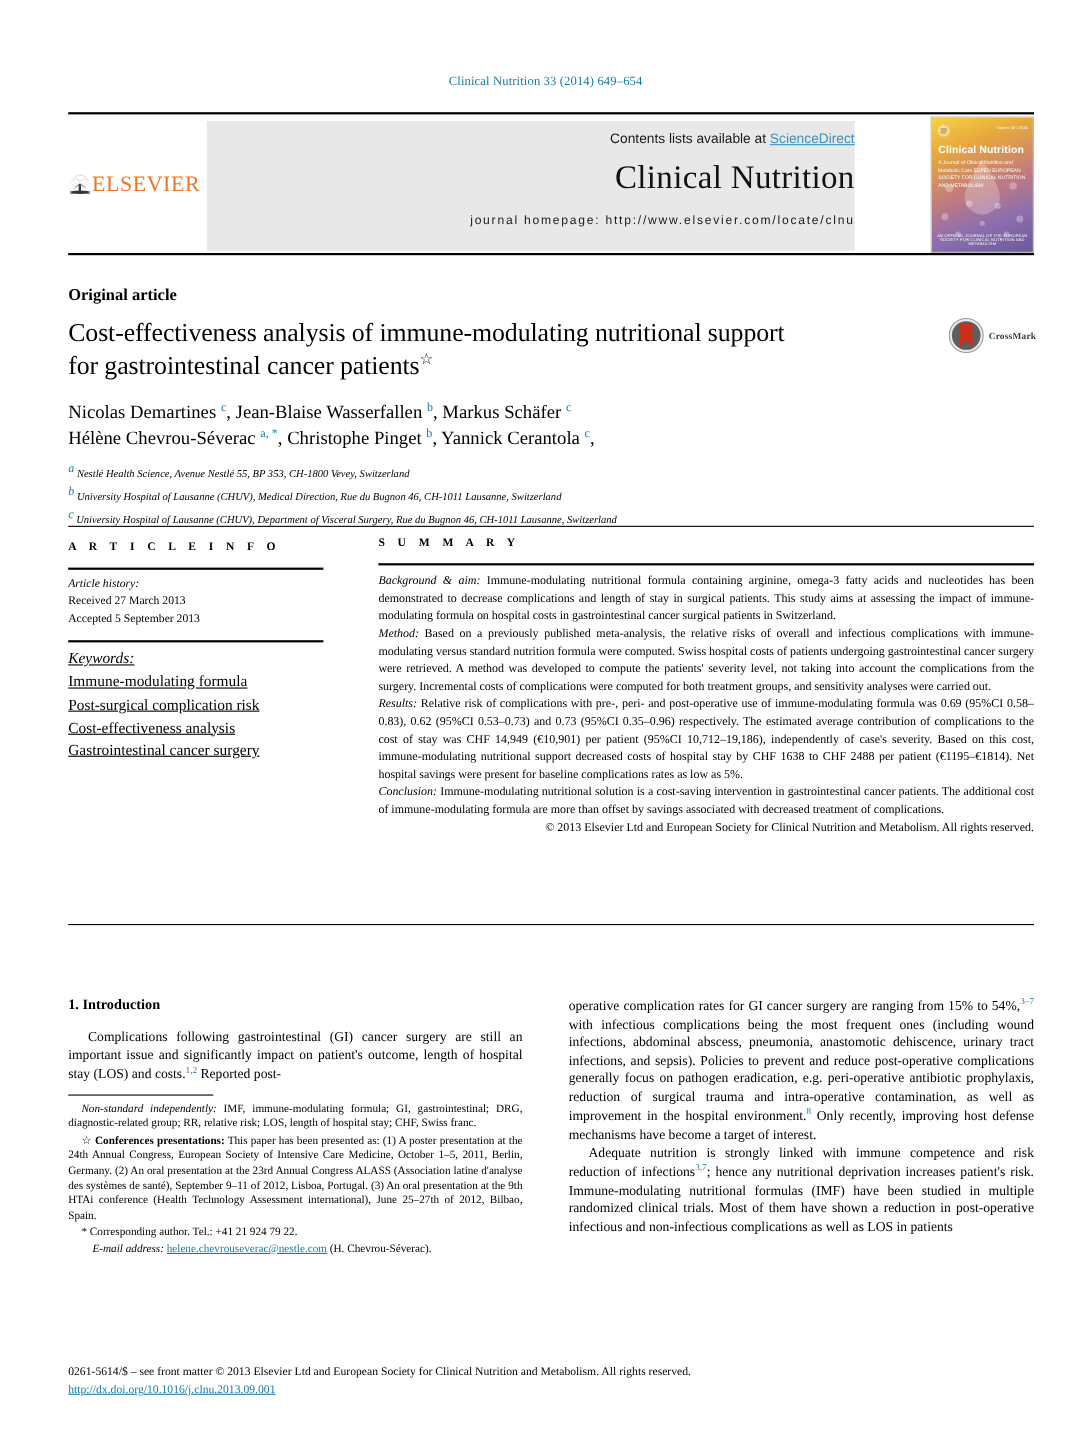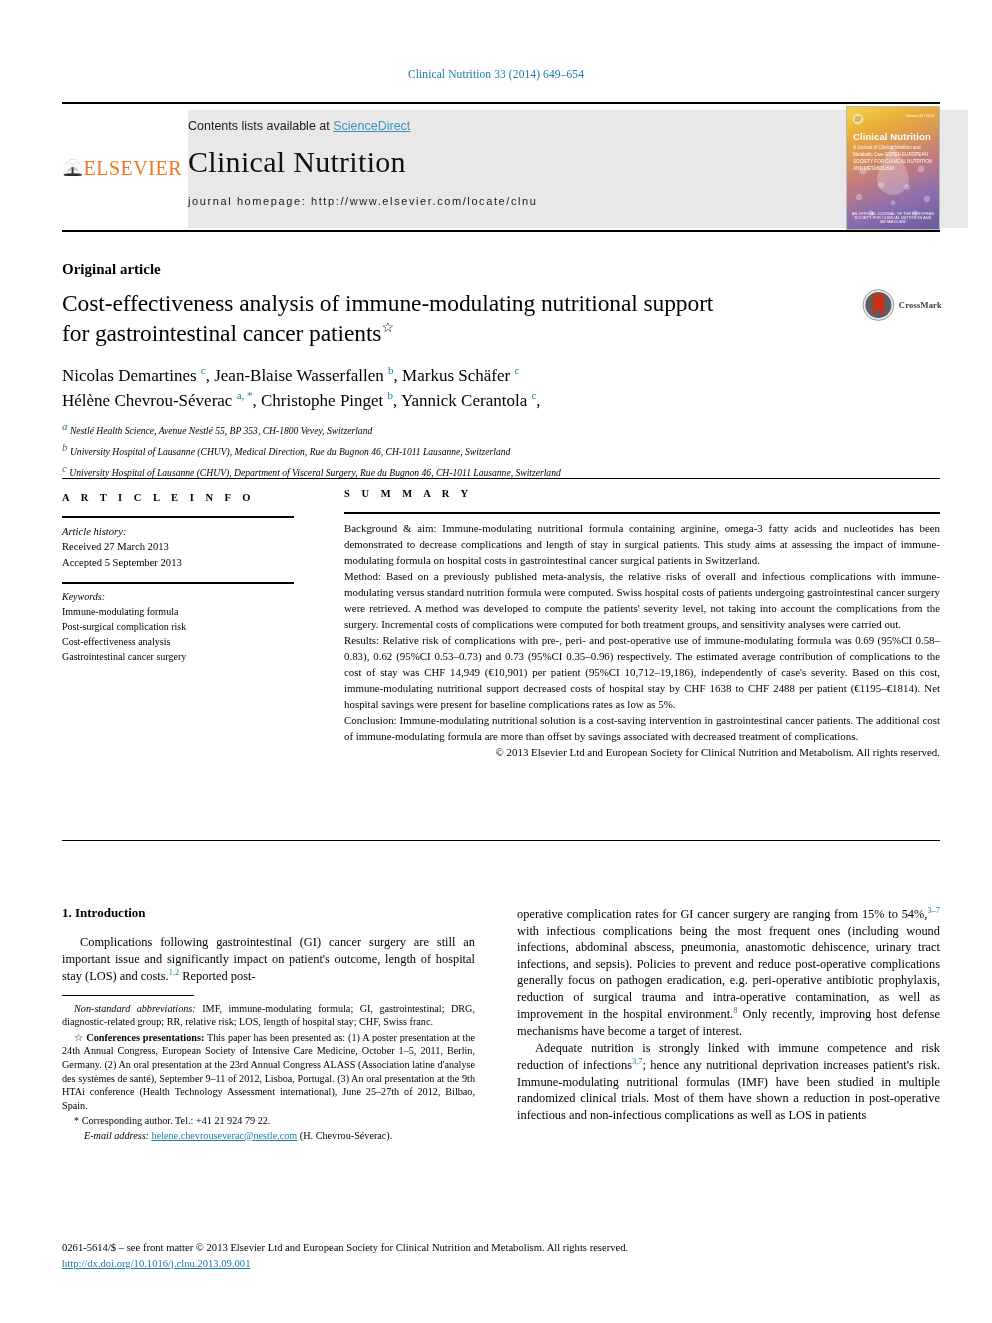--- a/index.html
+++ b/index.html
@@ -42,23 +42,23 @@
   .tree-svg { display:block; }
   .elsevier-word {
     font-family: "Liberation Serif", serif;
     font-size: 20px;
     letter-spacing: 0.5px;
     color: #ef7622;
     margin-top: 0px;
     font-weight: 400;
   }
   .journal-band {
-    position: absolute; top: 8px; left: 126px; width: 780px; height: 118px;
+    position: absolute; top: 8px; left: 126px; width: 589px; height: 118px;
     background: #e8e8e8;
-    display: flex; flex-direction: column; align-items: flex-start;
+    display: flex; flex-direction: column; align-items: flex-end;
   }
   .contents-line {
     margin-top: 9px;
     font-family: "Liberation Sans", sans-serif;
     font-size: 12.5px;
     color: #1a1a1a;
   }
   .contents-line .sd { color: #3a93c4; }
   .journal-name {
     margin-top: 12px;
@@ -160,32 +160,32 @@
     font-family: "Liberation Serif", serif;
     font-size: 10.5px; font-weight: 700; letter-spacing: 4.5px;
   }
   .ai-col { position: absolute; top: 4px; left: 0; width: 232px; }
   .sm-col { position: absolute; top: 0; left: 282px; width: 596px; }
 
   .ai-rule1 { margin-top: 13px; }
   .ai-hist { margin-top: 6px; font-size: 10.6px; line-height: 1.46; }
   .ai-hist .it { font-style: italic; }
   .ai-rule2 { margin-top: 12px; }
-  .ai-kw { margin-top: 6px; font-size: 10px; line-height: 1.48; }
+  .ai-kw { margin-top: 6px; font-size: 14px; line-height: 1.48; text-decoration: underline; }
   .ai-kw .it { font-style: italic; }
 
   .sm-rule { margin-top: 13px; }
   .sm-body {
     margin-top: 7px;
     font-size: 10.9px;
     line-height: 1.465;
     text-align: justify;
   }
   .sm-body p { margin: 0; }
-  .sm-body .lbl { }
+  .sm-body .lbl { font-style: italic; }
   .sm-copy { margin-top: 2px; text-align: right; }
 
   .infoblock-botrule { position: absolute; top: 352px; left: 0; width: 878px; height: 1px; background: #000; }
 
   
   .body-left { position: absolute; top: 905px; left: 62px; width: 413px; }
   .body-right { position: absolute; top: 905px; left: 517px; width: 423px; }
 
   .secnum {
     font-size: 13px; font-weight: 700; font-family: "Liberation Serif", serif;
@@ -352,21 +352,21 @@
     <div class="infoblock-botrule"></div>
   </div>
 
   <div class="body-left">
     <div class="secnum">1.  Introduction</div>
     <div class="para indent" style="margin-top:13px">Complications following gastrointestinal (GI) cancer surgery are still an important issue and significantly impact on patient's outcome, length of hospital stay (LOS) and costs.<sup>1,2</sup> Reported post-</div>
 
     <div class="footnote-rule"></div>
 
     <div class="fn fn-indent">
-      <span class="it">Non-standard abbreviations:</span><span> IMF, immune-modulating formula; GI, gastrointestinal; DRG, diagnostic-related group; RR, relative risk; LOS, length of hospital stay; CHF, Swiss franc.</span>
+      <span class="it">Non-standard independently:</span><span> IMF, immune-modulating formula; GI, gastrointestinal; DRG, diagnostic-related group; RR, relative risk; LOS, length of hospital stay; CHF, Swiss franc.</span>
     </div>
     <div class="fn fn-indent" style="margin-top:2px">
       <span>☆</span> <span class="bd">Conferences presentations:</span><span> This paper has been presented as: (1) A poster presentation at the 24th Annual Congress, European Society of Intensive Care Medicine, October 1–5, 2011, Berlin, Germany. (2) An oral presentation at the 23rd Annual Congress ALASS (Association latine d'analyse des systèmes de santé), September 9–11 of 2012, Lisboa, Portugal. (3) An oral presentation at the 9th HTAi conference (Health Technology Assessment international), June 25–27th of 2012, Bilbao, Spain.</span>
     </div>
     <div class="fn fn-indent" style="margin-top:2px">
       <span>*</span><span> Corresponding author. Tel.: +41 21 924 79 22.</span>
     </div>
     <div class="fn" style="margin-top:1px;text-indent:22px">
       <span class="it">E-mail address:</span> <a class="lnk" href="#">helene.chevrouseverac@nestle.com</a><span> (H. Chevrou-Séverac).</span>
     </div>

